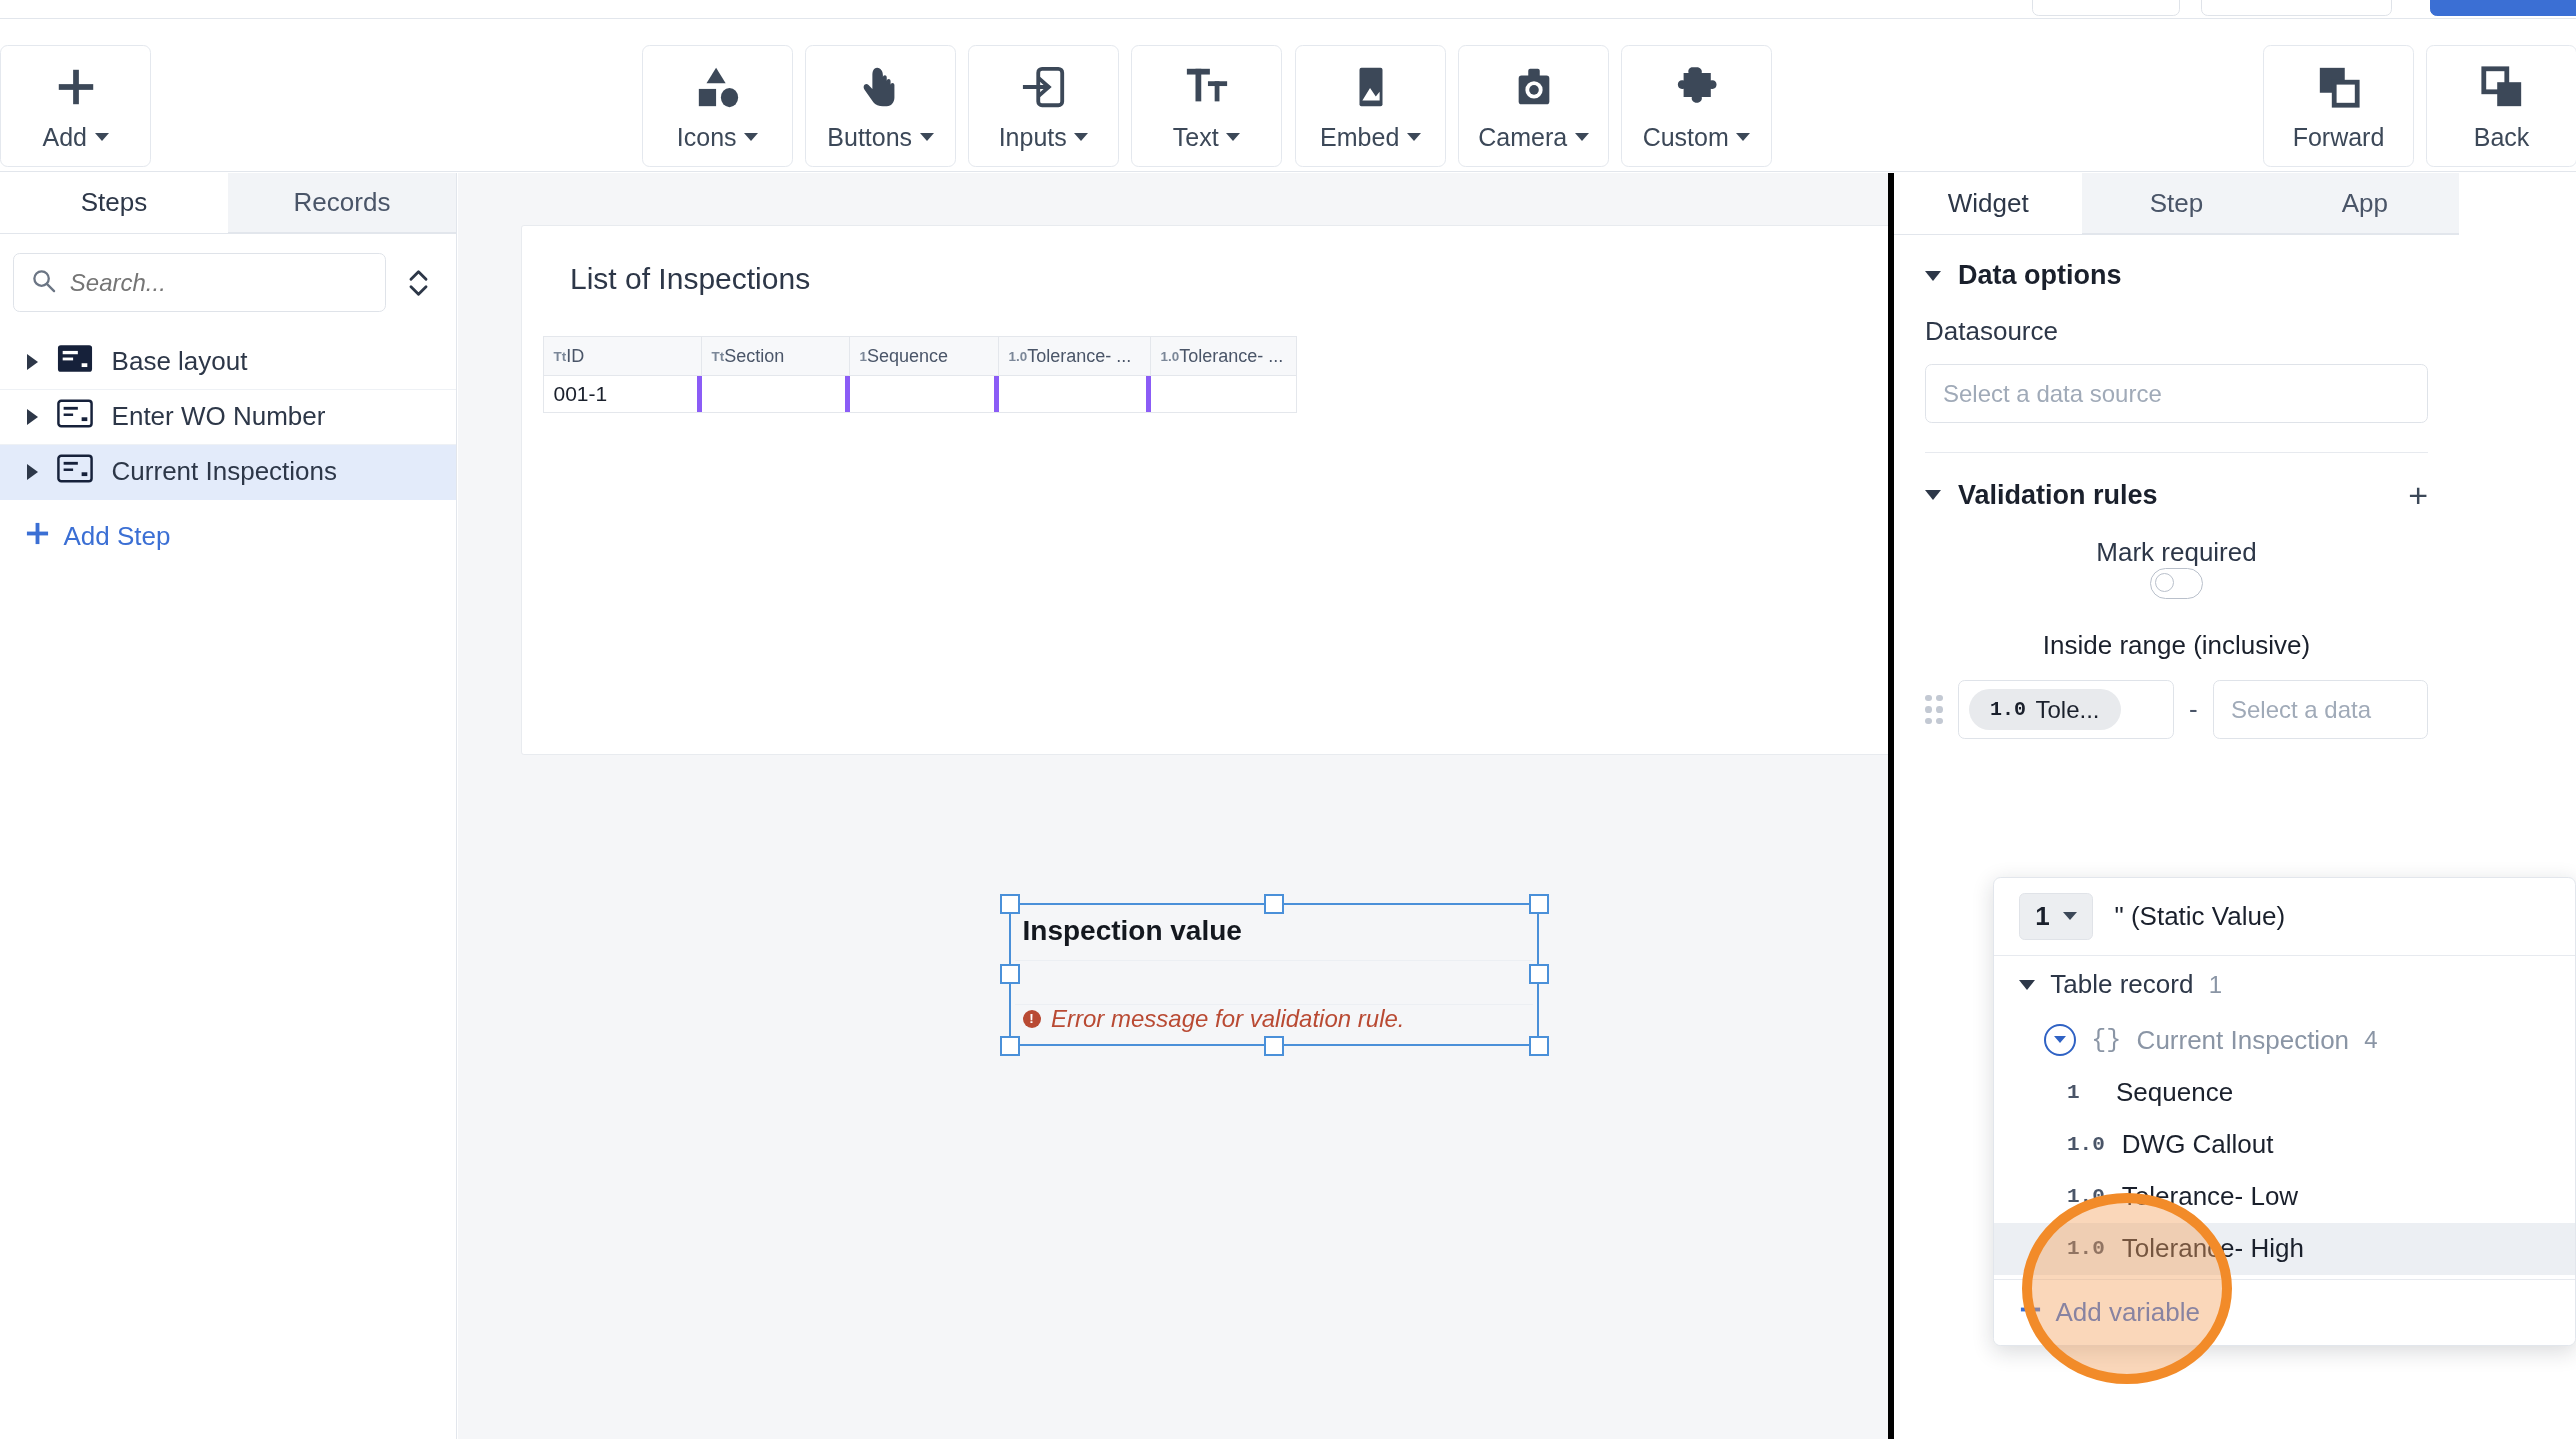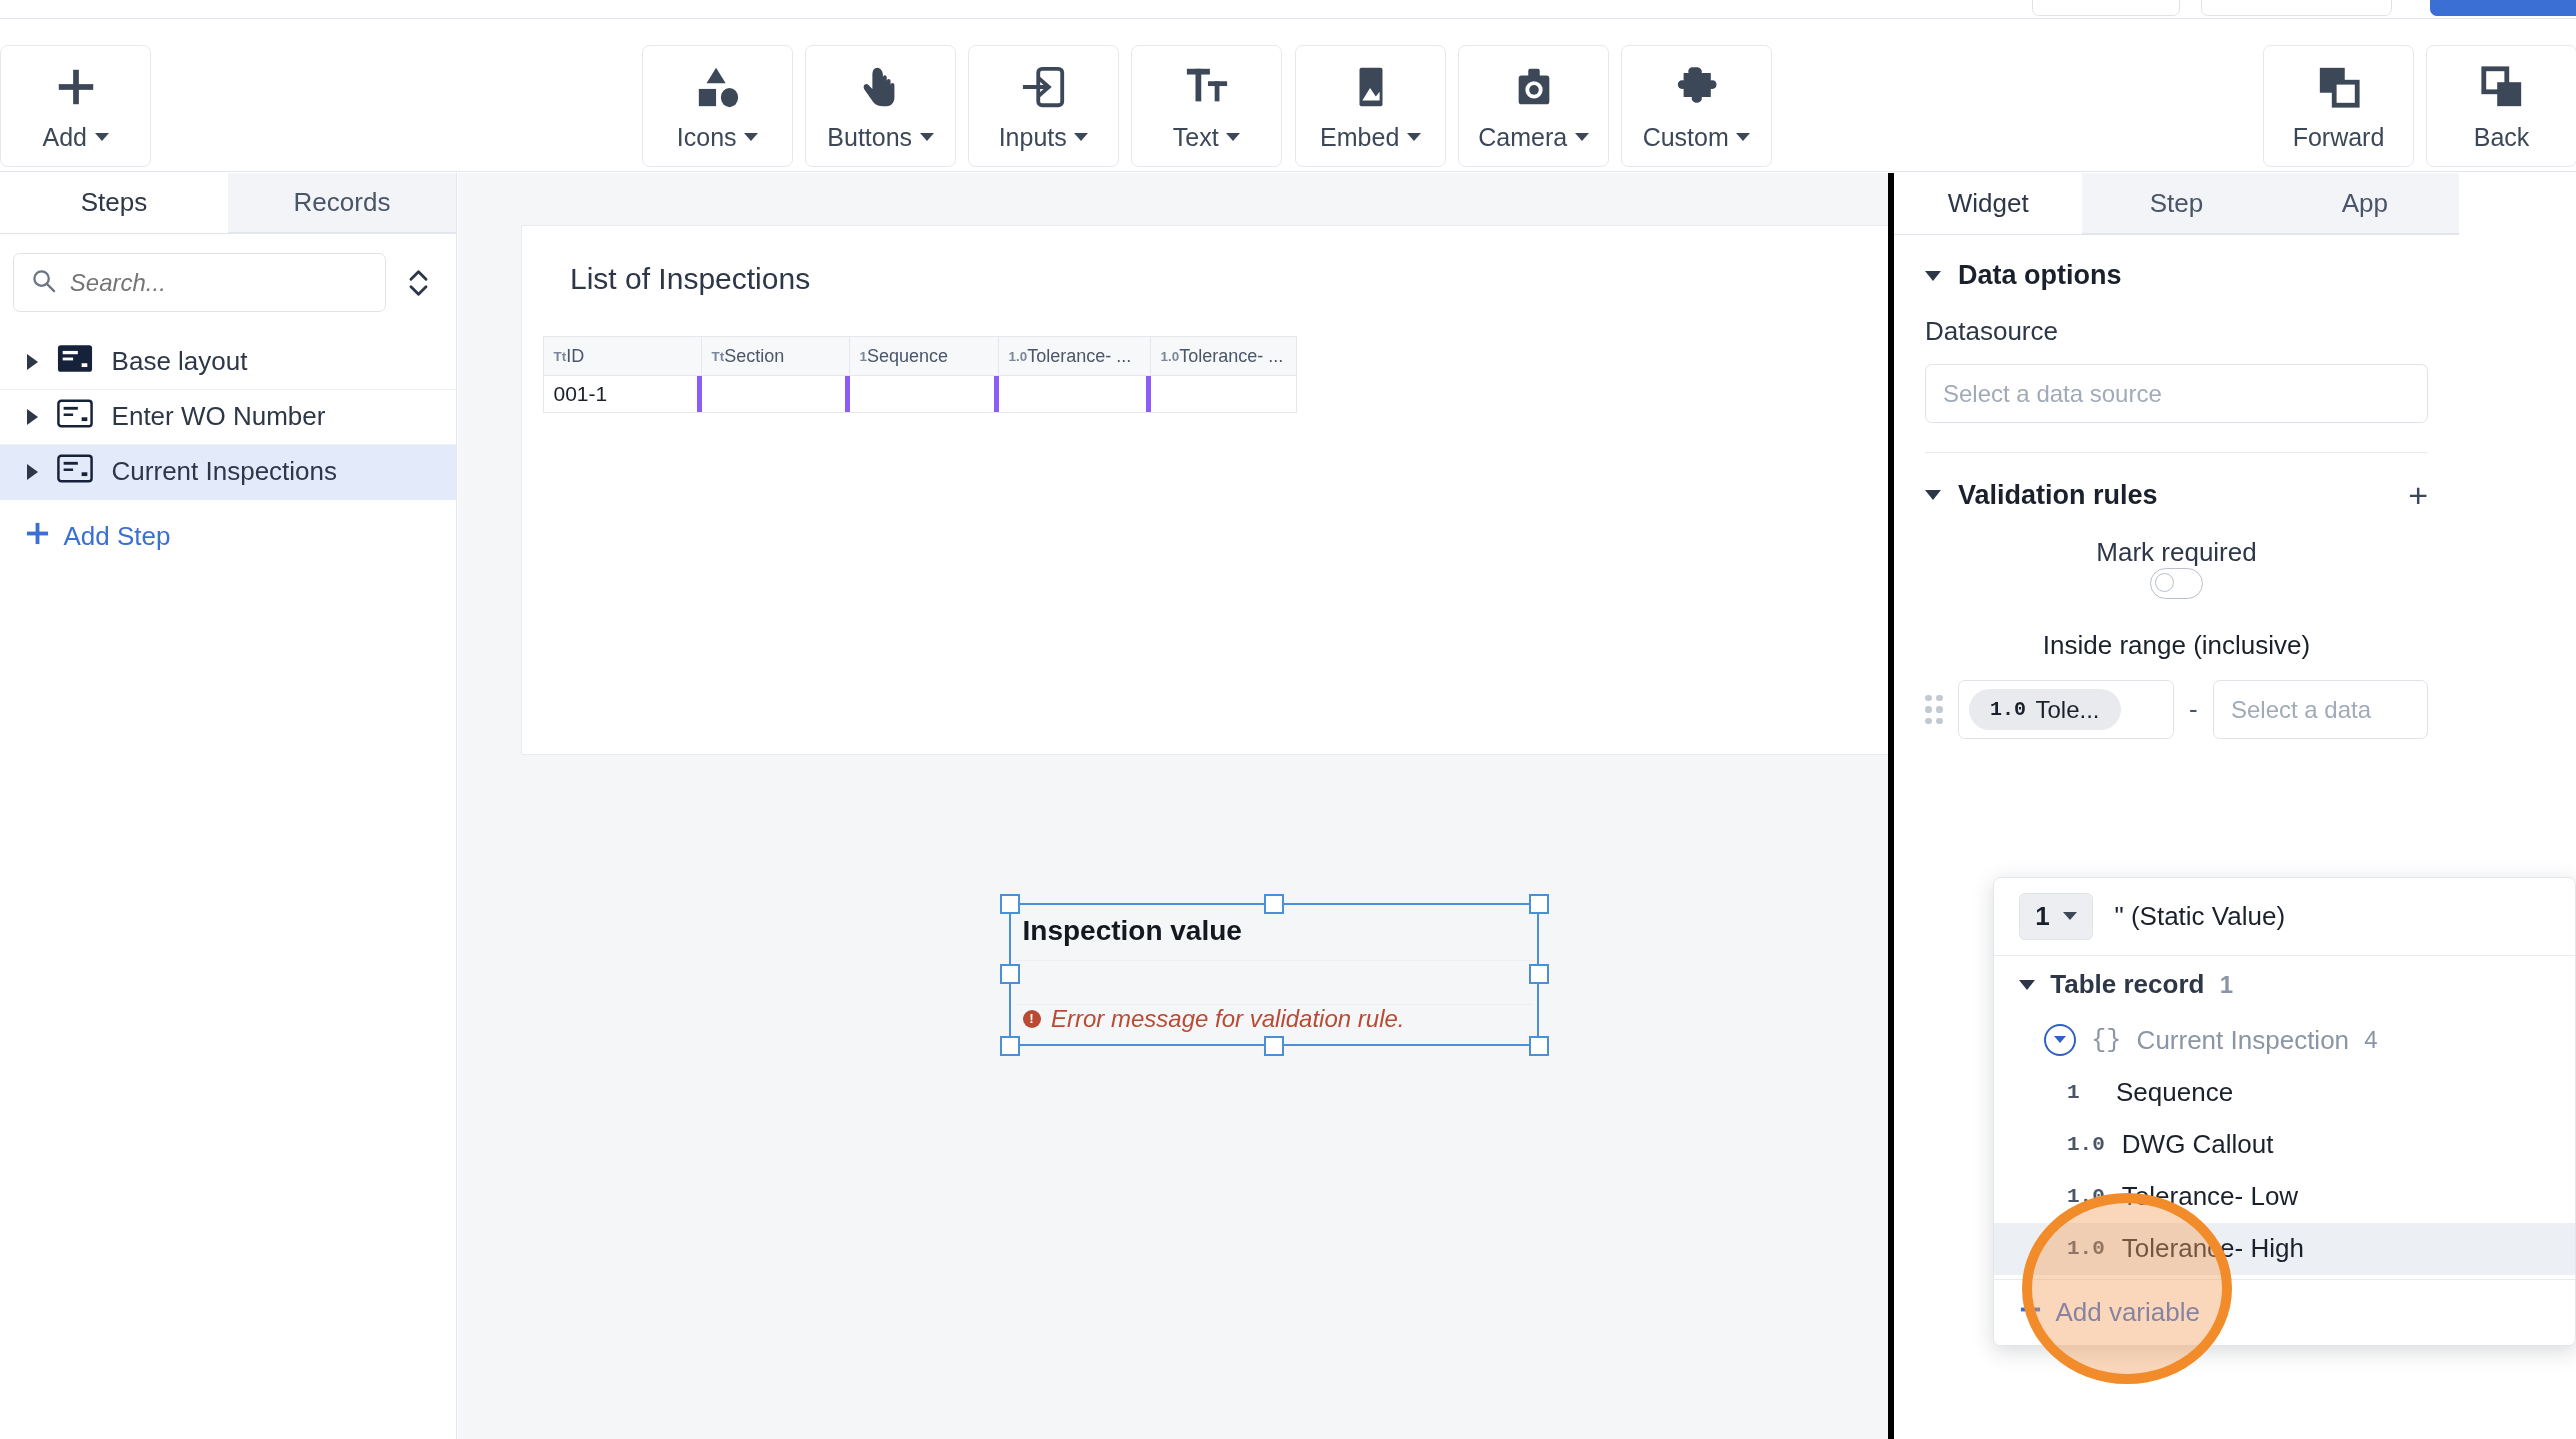--- a/index.html
+++ b/index.html
@@ -238,21 +238,21 @@
     border-bottom: 1px solid #e7eaef;
   }
   .dd-count {
     background: #eceef1; border: 1px solid #e0e3e8; border-radius: 5.7px;
     padding: 6.7px 15.3px; font-size: 26px; font-weight: bold; color: #1a202c;
     display: flex; align-items: center; gap: 13.4px; cursor: pointer;
   }
   .dd-static { font-size: 26px; color: #1a202c; }
   .dd-group {
     display: flex; align-items: center; gap: 15.3px; padding: 13.4px 25px;
-    font-size: 26px; color: #2d3748; cursor: pointer; font-weight: bold;
+    font-size: 26px; color: #2d3748; cursor: pointer;
   }
   .dd-num { color: #8a95a5; font-size: 24px; }
   .dd-sub {
     display: flex; align-items: center; gap: 15.3px; padding: 10.5px 25px 10.5px 50px;
     font-size: 26px; color: #8a95a5; cursor: pointer;
   }
   .circle-chev {
     width: 32px; height: 32px; border-radius: 50%; border: 2.9px solid #2f62c4;
     display: flex; align-items: center; justify-content: center; flex-shrink: 0;
   }

